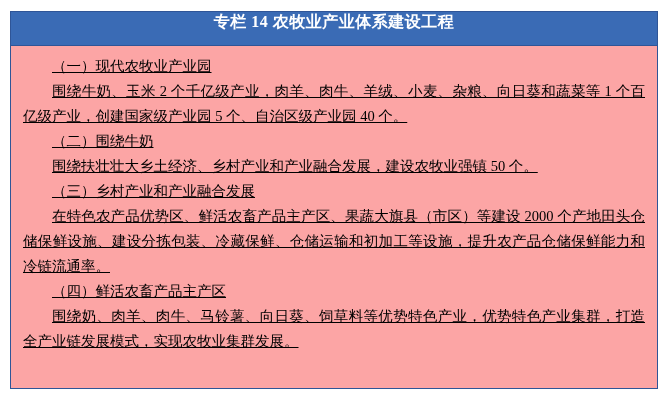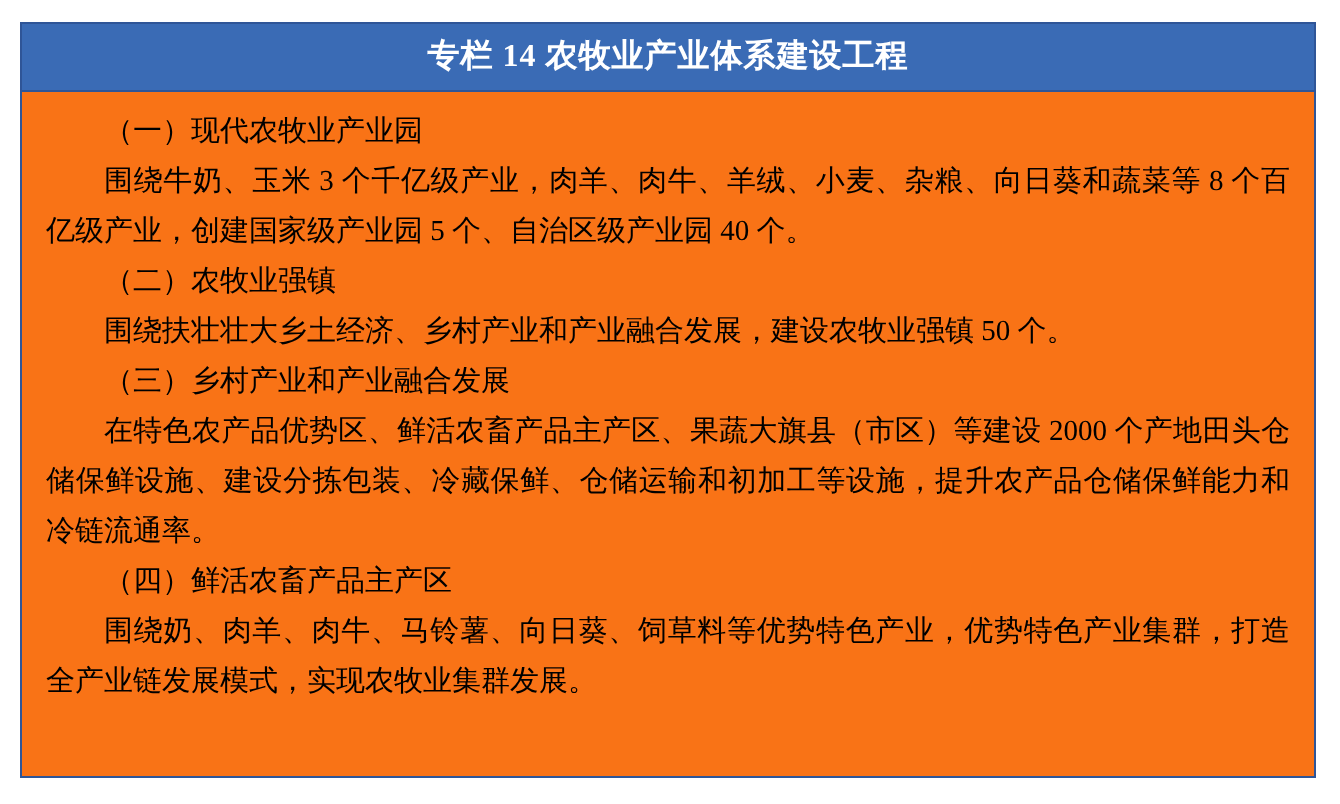--- a/index.html
+++ b/index.html
@@ -21,36 +21,37 @@
     height: 378px;
     border: 1px solid #2f5597;
     box-sizing: border-box;
     background: #cfd9ec;
   }
   .box-header {
     height: 34px;
     background: #3a6bb5;
     border-bottom: 1px solid #2f5597;
     display: flex;
-    align-items: center;
+    align-items: flex-start;
     justify-content: center;
     box-sizing: border-box;
   }
   .box-title {
     color: #ffffff;
     font-size: 16px;
     font-weight: bold;
     letter-spacing: 0.5px;
     font-family: "Liberation Serif", "DejaVu Serif", serif;
   }
   .box-body {
     padding: 8px 12px 6px 12px;
     box-sizing: border-box;
     height: calc(100% - 34px);
-    background: #f97316;
+    background: #fca5a5;
+    text-decoration: underline;
   }
   .sec-heading {
     font-size: 14.5px;
     color: #000000;
     line-height: 25px;
     text-indent: 2em;
     margin: 0;
     font-family: "Liberation Serif", "DejaVu Serif", serif;
   }
   .sec-para {
@@ -67,23 +68,23 @@
 </head>
 <body>
 
 <div class="box">
   <div class="box-header">
     <div class="box-title">专栏 14   农牧业产业体系建设工程</div>
   </div>
   <div class="box-body">
 
     <p class="sec-heading">（一）现代农牧业产业园</p>
-    <p class="sec-para">围绕牛奶、玉米 3 个千亿级产业，肉羊、肉牛、羊绒、小麦、杂粮、向日葵和蔬菜等 8 个百亿级产业，创建国家级产业园 5 个、自治区级产业园 40 个。</p>
+    <p class="sec-para">围绕牛奶、玉米 2 个千亿级产业，肉羊、肉牛、羊绒、小麦、杂粮、向日葵和蔬菜等 1 个百亿级产业，创建国家级产业园 5 个、自治区级产业园 40 个。</p>
 
-    <p class="sec-heading">（二）农牧业强镇</p>
+    <p class="sec-heading">（二）围绕牛奶</p>
     <p class="sec-para">围绕扶壮壮大乡土经济、乡村产业和产业融合发展，建设农牧业强镇 50 个。</p>
 
     <p class="sec-heading">（三）乡村产业和产业融合发展</p>
     <p class="sec-para">在特色农产品优势区、鲜活农畜产品主产区、果蔬大旗县（市区）等建设 2000 个产地田头仓储保鲜设施、建设分拣包装、冷藏保鲜、仓储运输和初加工等设施，提升农产品仓储保鲜能力和冷链流通率。</p>
 
     <p class="sec-heading">（四）鲜活农畜产品主产区</p>
     <p class="sec-para">围绕奶、肉羊、肉牛、马铃薯、向日葵、饲草料等优势特色产业，优势特色产业集群，打造全产业链发展模式，实现农牧业集群发展。</p>
 
   </div>
 </div>

